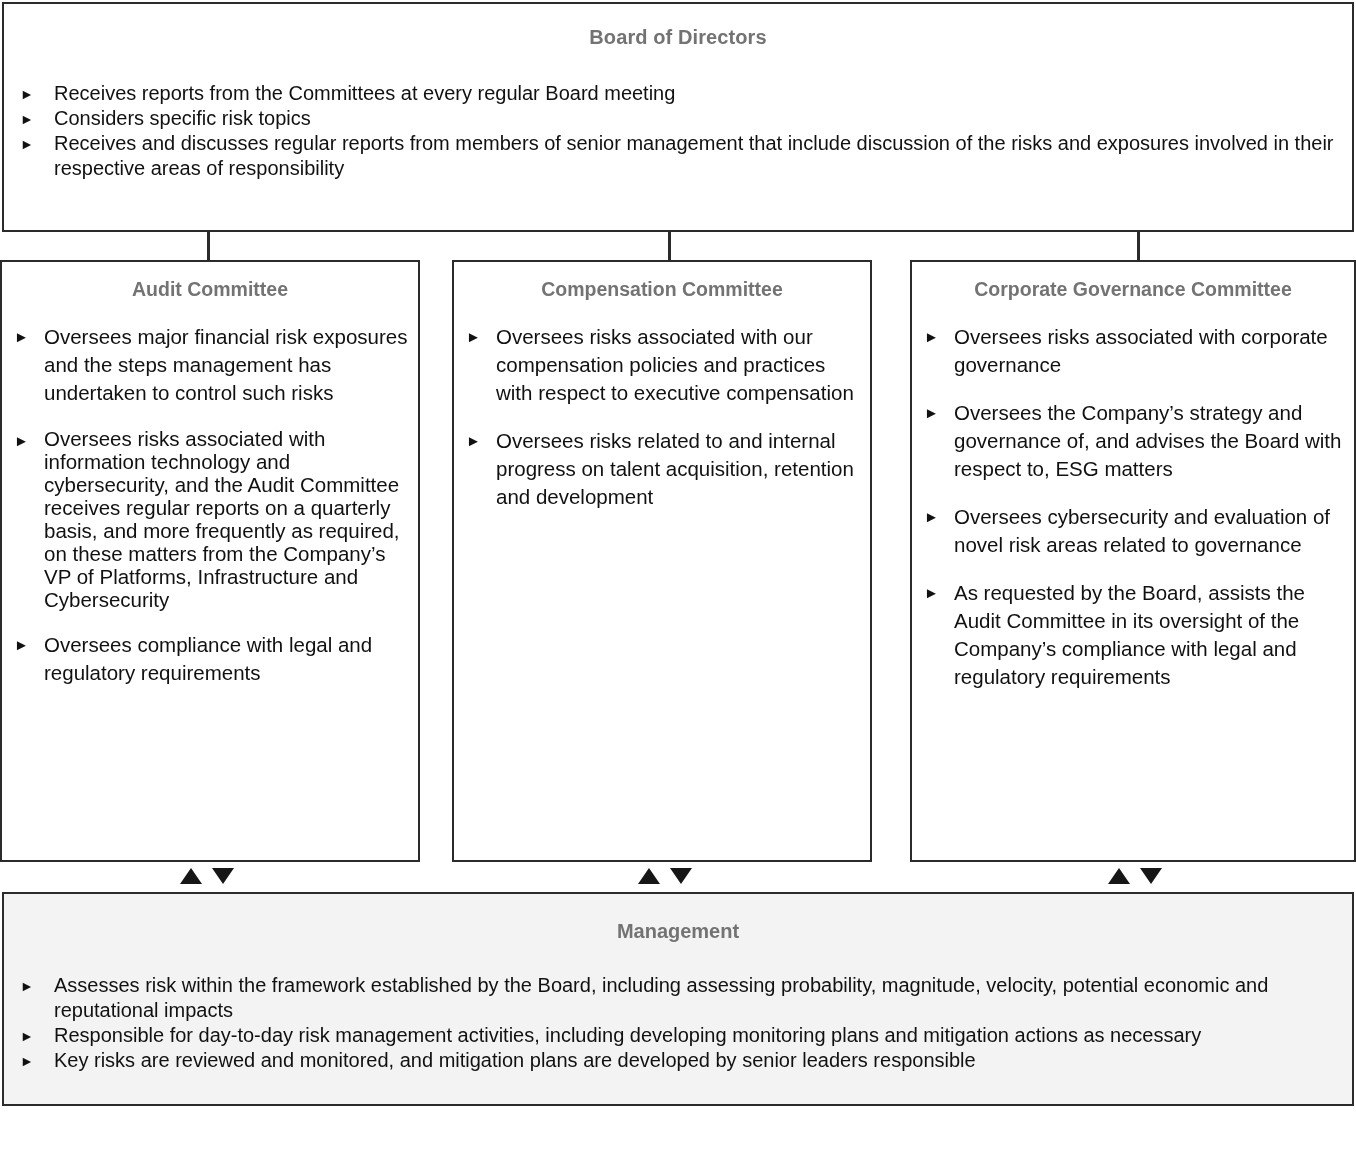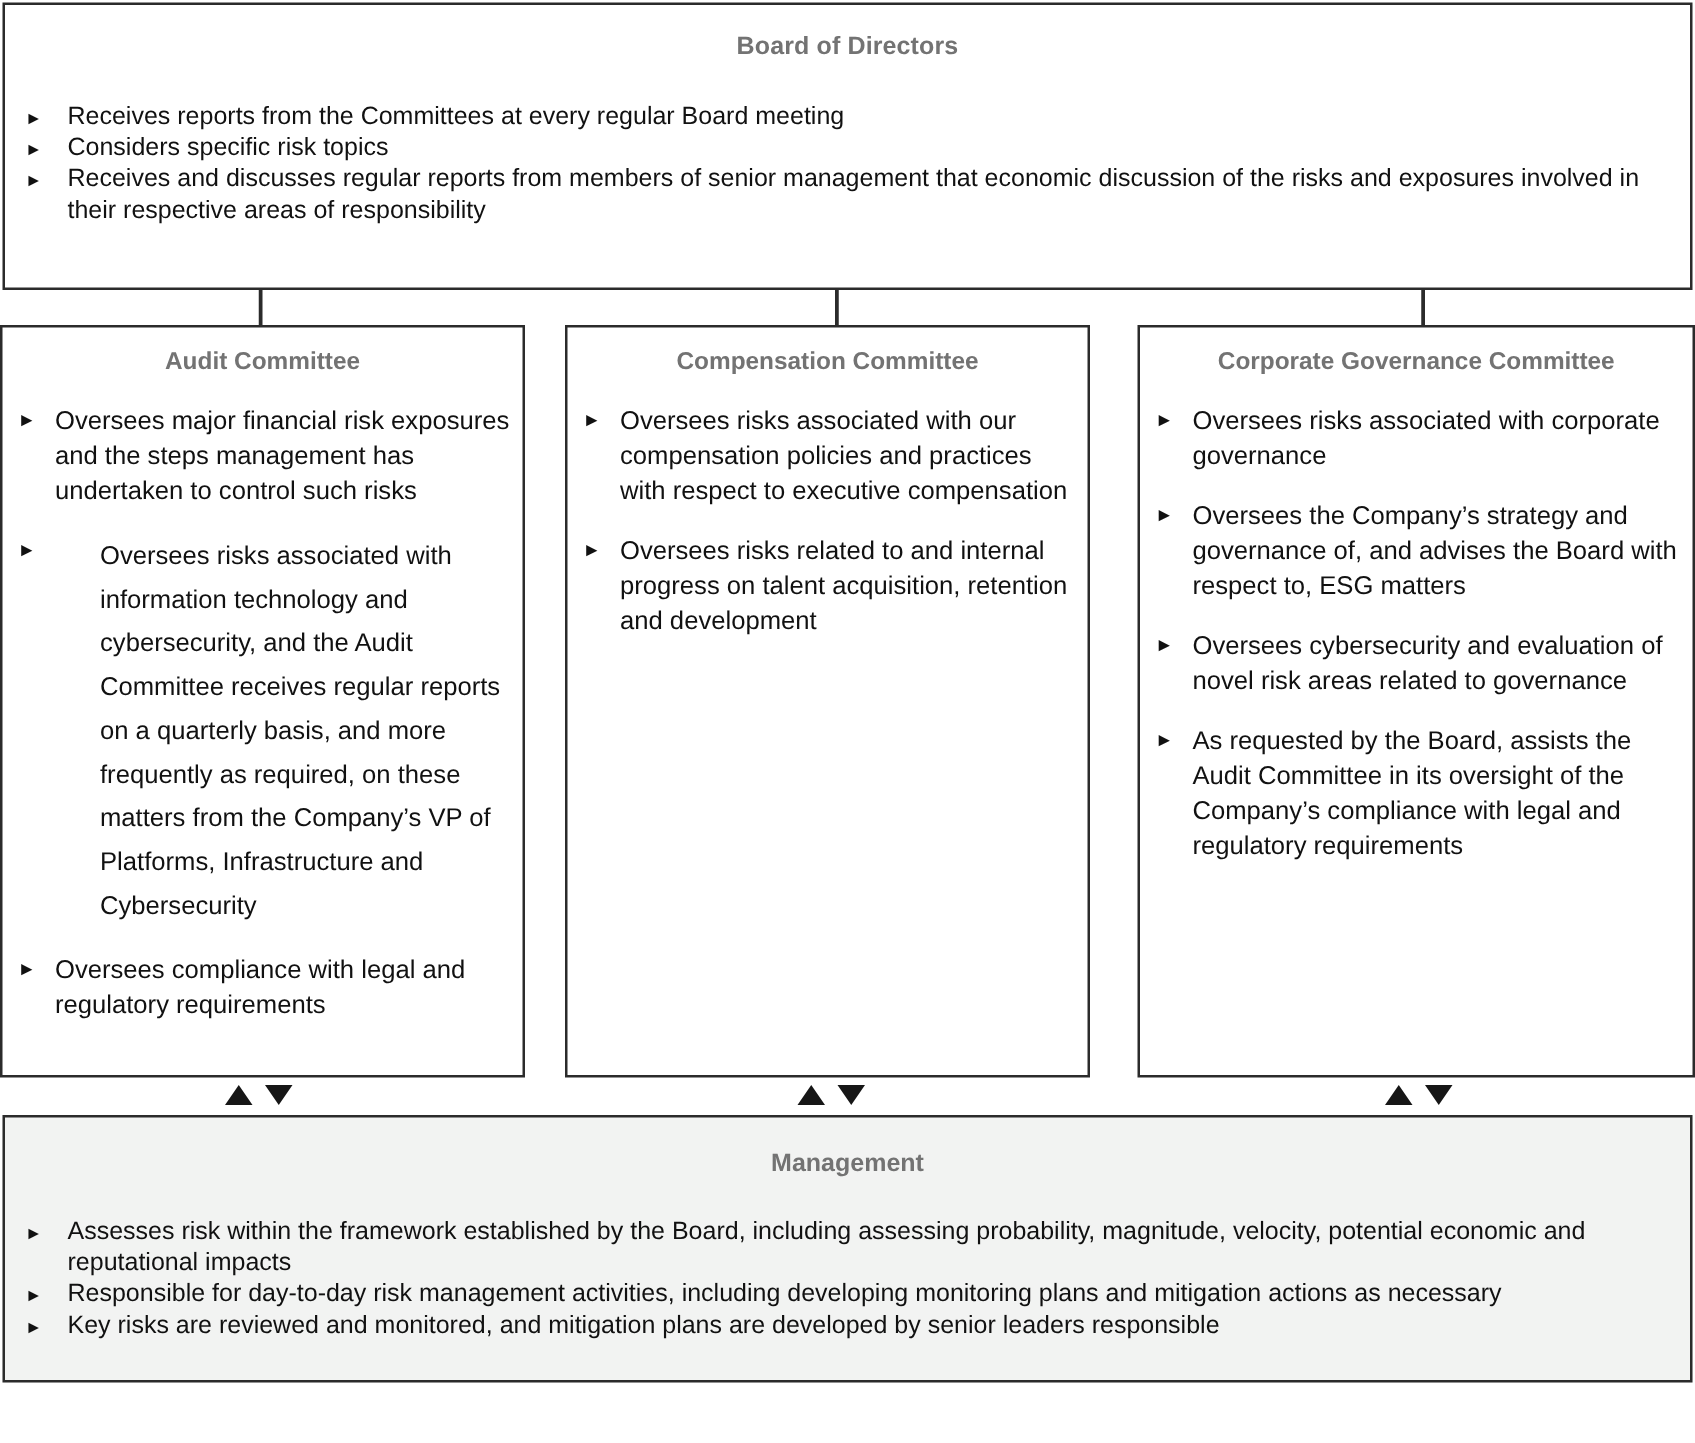--- a/index.html
+++ b/index.html
@@ -99,22 +99,21 @@
     width: 30px;
     font-size: 15px;
     padding-top: 6px;
   }
   .committee-box .bullet-text {
     font-size: 20.5px;
     line-height: 28px;
   }
   
   #audit-box .bullet-row.tight .bullet-text {
-    line-height: 35px;
-    margin-left: 36px;
+    line-height: 23px;
   }
 
   
   .connector {
     position: absolute;
     width: 3px;
     background: #2b2b2b;
     top: 232px;
     height: 28px;
   }
@@ -175,21 +174,21 @@
       <li class="bullet-row">
         <span class="bullet-marker">►</span>
         <span class="bullet-text">Receives reports from the Committees at every regular Board meeting</span>
       </li>
       <li class="bullet-row">
         <span class="bullet-marker">►</span>
         <span class="bullet-text">Considers specific risk topics</span>
       </li>
       <li class="bullet-row">
         <span class="bullet-marker">►</span>
-        <span class="bullet-text">Receives and discusses regular reports from members of senior management that economic discussion of the risks and exposures involved in their respective areas of responsibility</span>
+        <span class="bullet-text">Receives and discusses regular reports from members of senior management that include discussion of the risks and exposures involved in their respective areas of responsibility</span>
       </li>
     </ul>
   </div>
 
   <div class="connector" id="connector-audit"></div>
   <div class="connector" id="connector-comp"></div>
   <div class="connector" id="connector-gov"></div>
 
   <div class="node-box committee-box" id="audit-box">
     <div class="node-title">Audit Committee</div>

